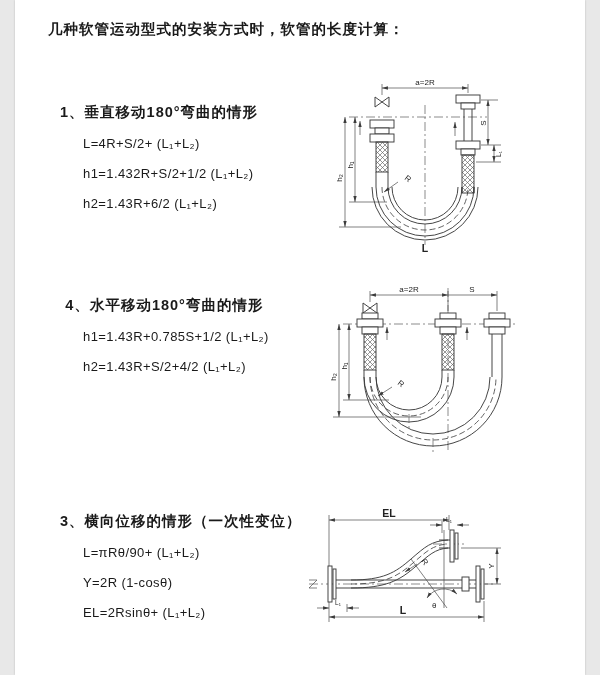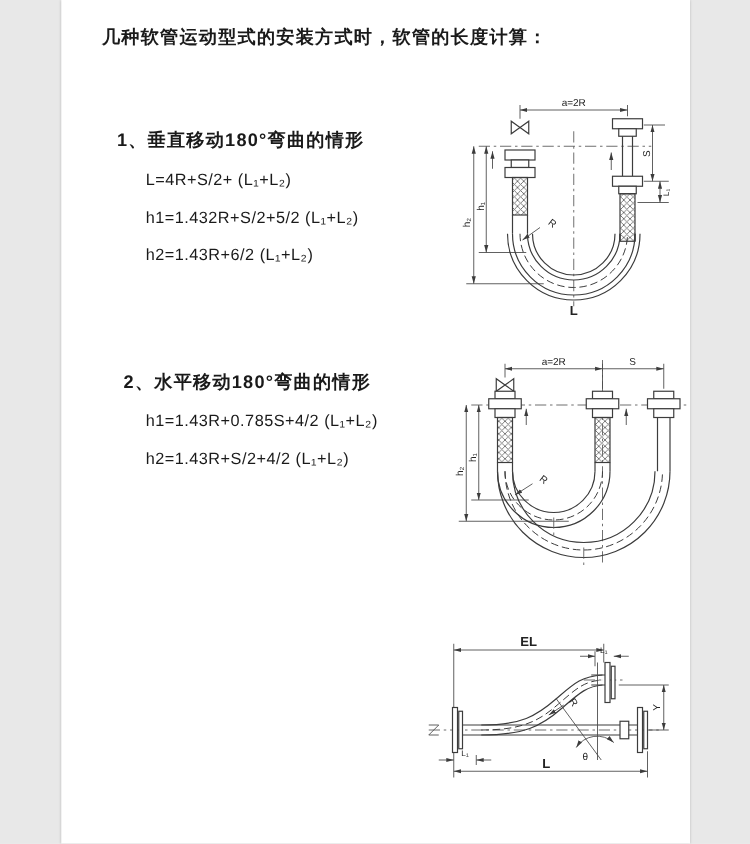--- a/index.html
+++ b/index.html
@@ -1,18 +1,18 @@
 <!DOCTYPE html>
 <html><head>
 <meta charset="utf-8">
 <style>
   html,body{margin:0;padding:0;background:#e8e8e8;}
   .page{
     position:relative;
-    width:503px;height:675px;
+    width:570px;height:675px;
     margin:0 auto;
     background:#ffffff;
     font-family:"Liberation Sans", sans-serif;
     color:#1a1a1a;
     overflow:hidden;
     box-shadow:0 0 2px rgba(0,0,0,.2);
   }
   .title{
     position:absolute;left:33px;top:20px;
     font-size:14.5px;font-weight:bold;letter-spacing:1px;margin:0;
@@ -44,21 +44,21 @@
 </head>
 <body>
 
 <div class="page">
 
   <h1 class="title">几种软管运动型式的安装方式时，软管的长度计算：</h1>
 
   <section class="sec" id="sec1">
     <h2>1、垂直移动180°弯曲的情形</h2>
     <p class="formula">L=4R+S/2+ (L₁+L₂)</p>
-    <p class="formula">h1=1.432R+S/2+5/2 (L₁+L₂)</p>
+    <p class="formula">h1=1.432R+S/2+1/2 (L₁+L₂)</p>
     <p class="formula">h2=1.43R+6/2 (L₁+L₂)</p>
   </section>
 
   <div class="diag" id="diag1">
     <svg width="280" height="180" viewBox="0 0 280 180">
       <defs>
         <marker id="arr" markerWidth="10" markerHeight="8" refX="8.5" refY="3" orient="auto-start-reverse">
           <path d="M0,.6 L8.5,3 L0,5.4 Z" fill="#3c3c3c"></path>
         </marker>
         <pattern id="braidp" width="5" height="5" patternUnits="userSpaceOnUse">
@@ -139,22 +139,22 @@
       <g>
         <line class="dim" x1="73" y1="107" x2="59" y2="117" marker-end="url(#arr)"></line>
         <text class="dimtext" transform="translate(79,104) rotate(38)">R</text>
       </g>
 
       <text class="dimtext big" x="100" y="177" text-anchor="middle">L</text>
     </svg>
   </div>
 
   <section class="sec" id="sec2">
-    <h2>2、水平移动180°弯曲的情形</h2>
-    <p class="formula">h1=1.43R+0.785S+4/2 (L₁+L₂)</p>
+    <h2>4、水平移动180°弯曲的情形</h2>
+    <p class="formula">h1=1.43R+0.785S+1/2 (L₁+L₂)</p>
     <p class="formula">h2=1.43R+S/2+4/2 (L₁+L₂)</p>
   </section>
 
   <div class="diag" id="diag2">
     <svg width="280" height="175" viewBox="0 0 280 175">
 
       <g>
         <line class="cl" x1="123" y1="6" x2="123" y2="168"></line>
         <line class="cl" x1="18" y1="42" x2="190" y2="42"></line>
       </g>
@@ -219,20 +219,26 @@
         <line class="cl" x1="108" y1="156" x2="108" y2="170"></line>
       </g>
 
       <g>
         <line class="dim" x1="67" y1="105" x2="53" y2="114" marker-end="url(#arr)"></line>
         <text class="dimtext" transform="translate(72,102) rotate(38)">R</text>
       </g>
     </svg>
   </div>
 
+  <section class="sec" id="sec3">
+    <h2>3、横向位移的情形（一次性变位）</h2>
+    <p class="formula">L=πRθ/90+ (L₁+L₂)</p>
+    <p class="formula">Y=2R (1-cosθ)</p>
+    <p class="formula">EL=2Rsinθ+ (L₁+L₂)</p>
+  </section>
 
   <div class="diag" id="diag3">
     <svg width="290" height="140" viewBox="0 0 290 140">
 
       <g>
         <line class="cl" x1="10" y1="79" x2="196" y2="79"></line>
         <line class="cl" x1="134" y1="39" x2="166" y2="39"></line>
       </g>
 
       <g>

